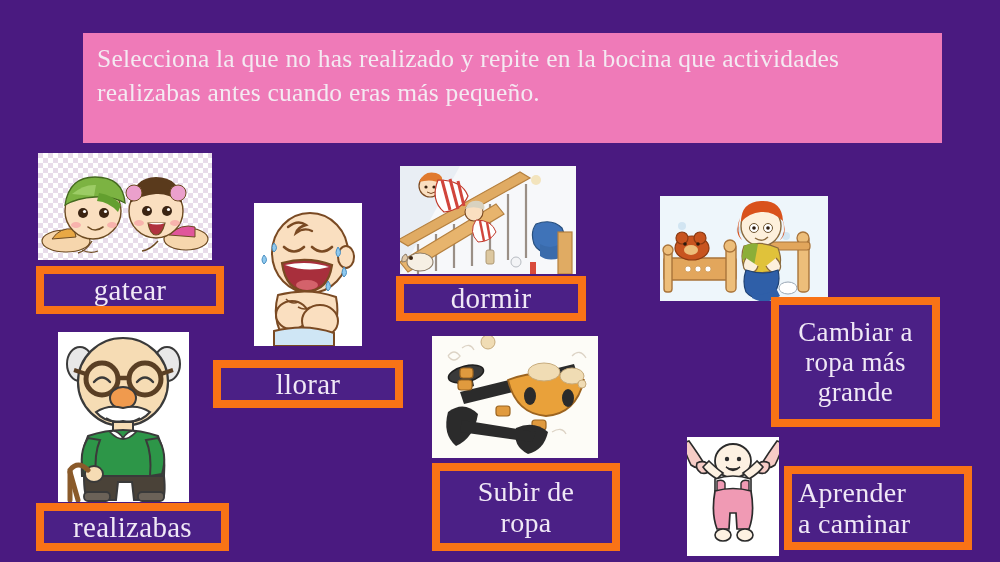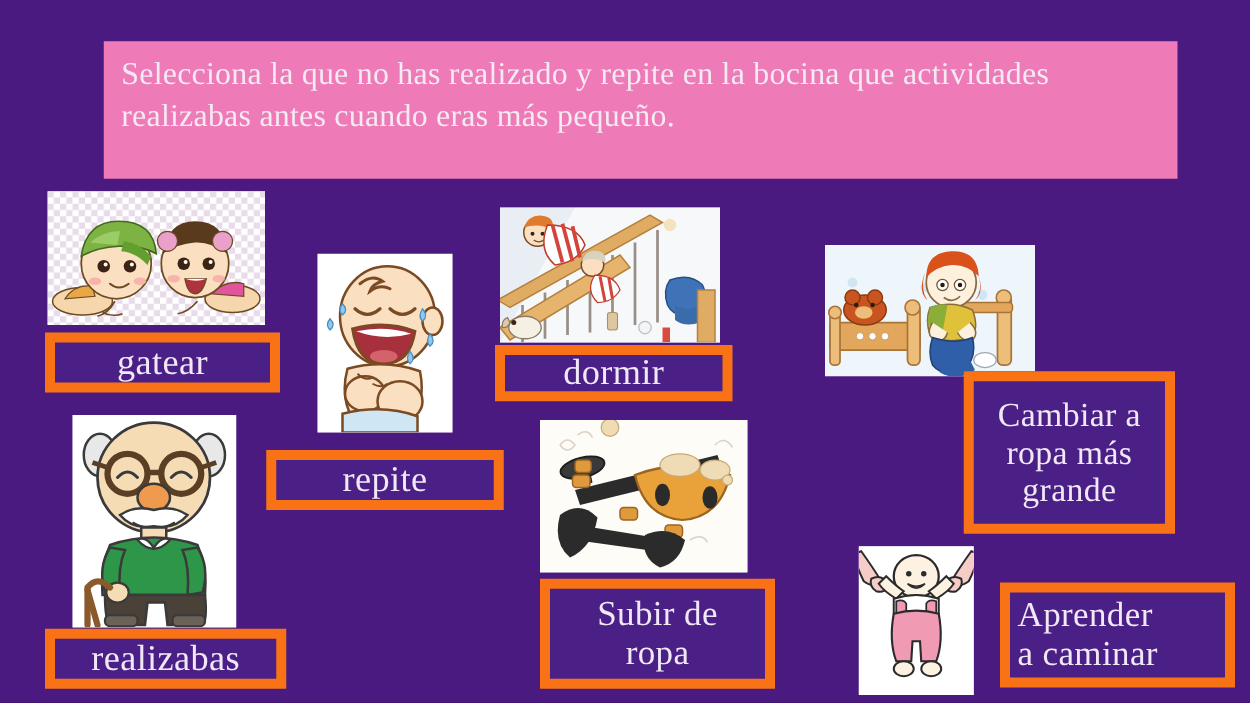--- a/index.html
+++ b/index.html
@@ -274,21 +274,21 @@
         <path d="M86 62 q-6 10 2 14 q8 2 10 -6" fill="#fdf0dc" stroke="#8a6a3e" stroke-width="1.2"></path>
         <path d="M116 62 q8 8 2 14 q-8 2 -12 -6" fill="#fdf0dc" stroke="#8a6a3e" stroke-width="1.2"></path>
 
         <path d="M86 74 q18 6 32 0 q4 18 -8 26 q-16 6 -24 -4 q-4 -10 0 -22 z" fill="#2f5fa8" stroke="#1f4274" stroke-width="1.2"></path>
         <path d="M92 96 q12 6 24 -4 l4 8 q-14 10 -28 2 z" fill="#2f5fa8"></path>
         <ellipse cx="128" cy="92" rx="9" ry="6" fill="#ffffff" stroke="#9aa7b5" stroke-width="1"></ellipse>
       </g>
     </svg>
   </div>
 
-  <div class="chip" style="left:213px; top:360px; width:190px; height:48px; font-size:29px;">repite</div>
+  <div class="chip" style="left:213px; top:360px; width:190px; height:48px; font-size:29px;">llorar</div>
 
   <div class="chip" style="left:771px; top:297px; width:169px; height:130px; font-size:27px;">Cambiar a
 ropa más
 grande</div>
 
   <div class="pic" style="left:432px; top:336px; width:166px; height:122px;">
     <svg viewBox="0 0 166 122" preserveAspectRatio="none">
       <rect width="166" height="122" fill="#fdfcf7"></rect>
 
       <g stroke="#d9cfc0" stroke-width="1.3" fill="none" opacity=".9">
@@ -395,18 +395,18 @@
 
       <path d="M30 44 q6 -2 8 2 l0 10 l-8 0 z" fill="#f09ab4" stroke="#2b2b2b" stroke-width="1.4"></path>
       <path d="M62 44 q-6 -2 -8 2 l0 10 l8 0 z" fill="#f09ab4" stroke="#2b2b2b" stroke-width="1.4"></path>
       <path d="M28 54 q18 -5 36 0 q4 22 -2 38 l-12 0 l-1 -16 l-6 0 l-1 16 l-12 0 q-6 -16 -2 -38 z" fill="#f09ab4" stroke="#2b2b2b" stroke-width="1.7"></path>
 
       <ellipse cx="36" cy="98" rx="8" ry="6" fill="#fdf1e2" stroke="#2b2b2b" stroke-width="1.6"></ellipse>
       <ellipse cx="58" cy="98" rx="8" ry="6" fill="#fdf1e2" stroke="#2b2b2b" stroke-width="1.6"></ellipse>
     </svg>
   </div>
 
-  <div class="chip left-align" style="left:784px; top:466px; width:188px; height:84px; font-size:28px;margin-left:16px;">Aprender
+  <div class="chip left-align" style="left:784px; top:466px; width:188px; height:84px; font-size:28px;">Aprender
 a caminar</div>
 
   <div class="chip" style="left:36px; top:503px; width:193px; height:48px; font-size:29px;">realizabas</div>
 
 </div>
 
 </body></html>

